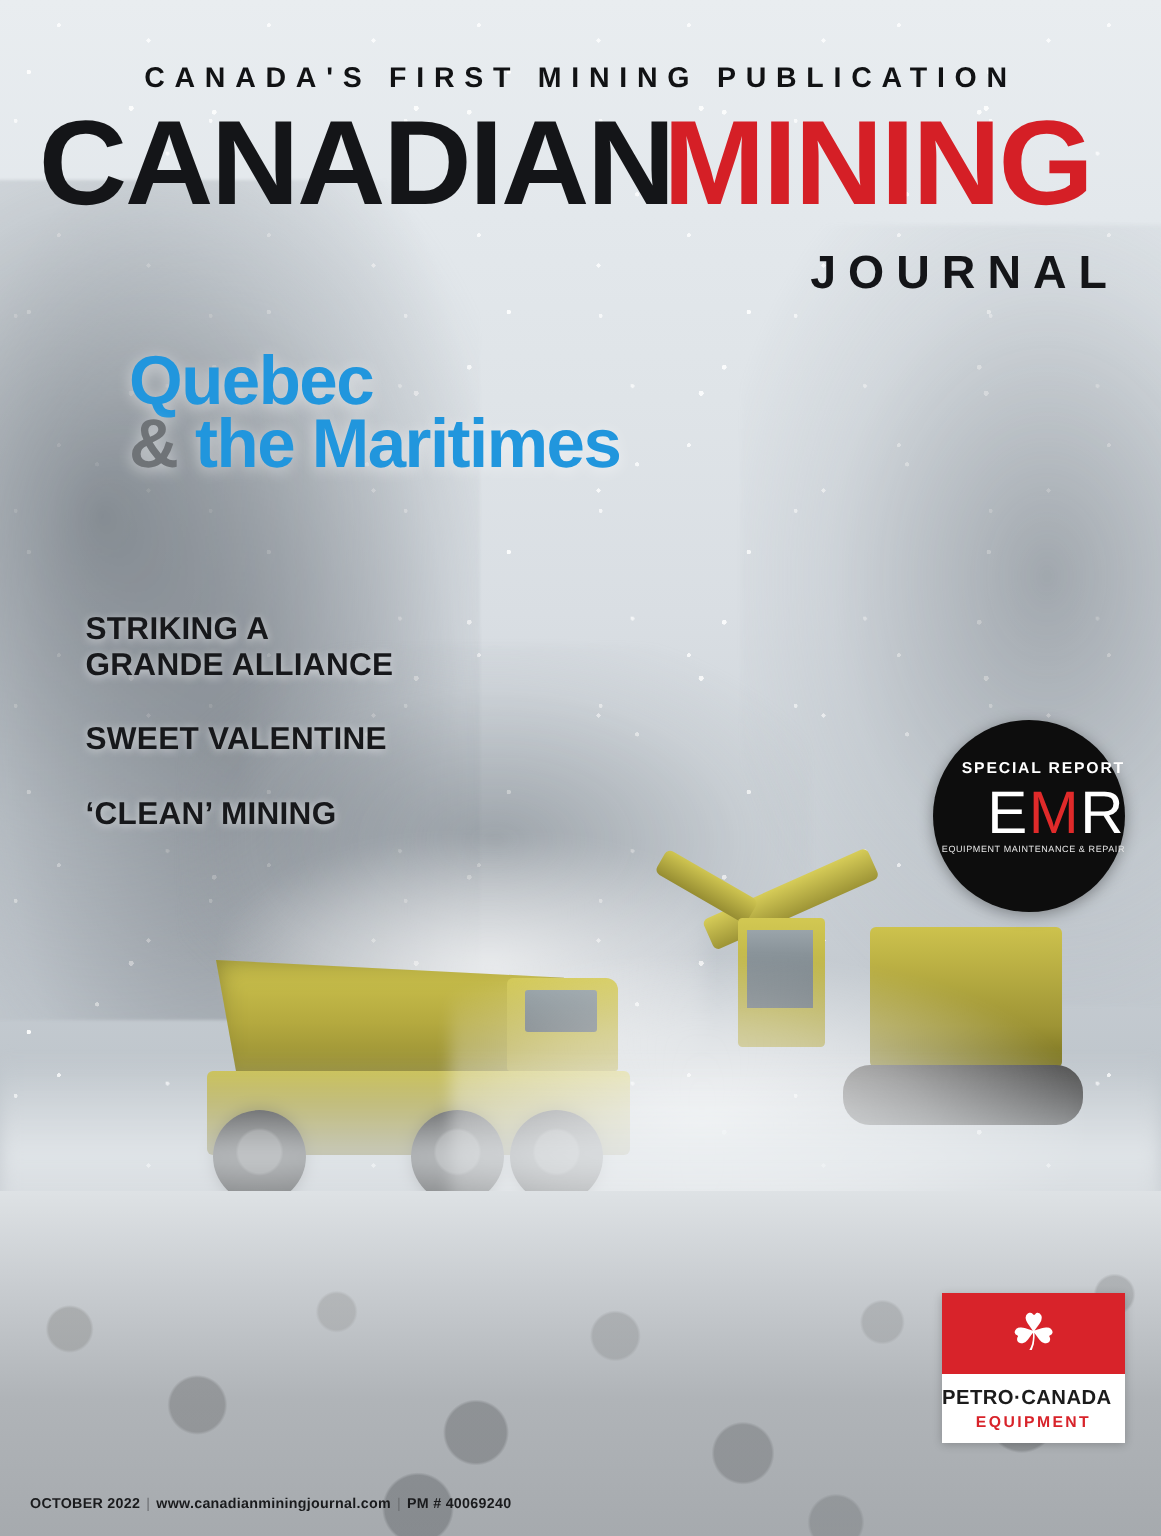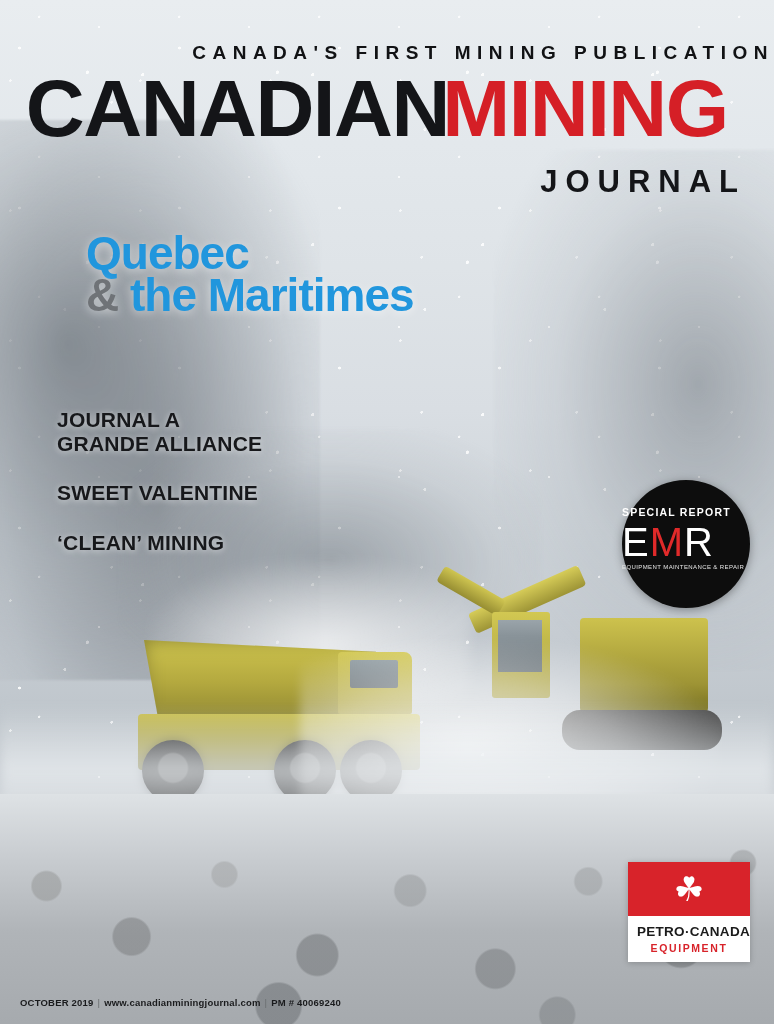--- a/index.html
+++ b/index.html
@@ -182,21 +182,21 @@
   }
   .plume2 {
     position: absolute; left: 150px; top: 560px; width: 320px; height: 170px;
     background: radial-gradient(ellipse at 55% 50%, rgba(255,255,255,.7) 0%, rgba(255,255,255,.3) 46%, rgba(255,255,255,0) 76%);
     filter: blur(6px);
   }
 
   
   .kicker {
     position: absolute; left: 0; right: 0; top: 42px;
-    text-align: right;
+    text-align: center;
     font-size: 19px;
     font-weight: bold;
     letter-spacing: 6.5px;
     color: #111214;
     white-space: nowrap;
   }
   .masthead {
     position: absolute; left: 30px; right: 30px; top: 74px;
     line-height: .88;
     white-space: nowrap;
@@ -241,21 +241,21 @@
     margin-bottom: 26px;
     text-shadow: 0 1px 6px rgba(255,255,255,.6);
   }
 
   
   .emr-badge {
     position: absolute; right: 24px; top: 480px;
     width: 128px; height: 128px; border-radius: 50%;
     background: #0d0d0d;
     color: #fff;
-    text-align: left;
+    text-align: right;
     box-shadow: 0 2px 10px rgba(0,0,0,.35);
   }
   .emr-badge .sr {
     margin-top: 26px;
     font-size: 10.5px;
     font-weight: bold;
     letter-spacing: 1.2px;
   }
   .emr-badge .emr {
     margin-top: 4px;
@@ -279,21 +279,21 @@
     width: 122px; background: #ffffff;
     box-shadow: 0 1px 6px rgba(0,0,0,.22);
   }
   .petro .leafbox {
     height: 54px;
     background: #d8232a;
     display: flex; align-items: center; justify-content: center;
   }
   .petro .leaf { font-size: 34px; color: #ffffff; line-height: 1; }
   .petro .name {
-    text-align: right;
+    text-align: left;
     font-size: 13.5px;
     font-weight: bold;
     letter-spacing: .3px;
     color: #1b1b1b;
     padding: 8px 0 3px;
   }
   .petro .sub {
     text-align: center;
     font-size: 10.5px;
     font-weight: bold;
@@ -359,21 +359,21 @@
   <div class="headline">
     <div>Quebec</div>
     <div>
       <span class="amp">&amp;</span>
       <span>the Maritimes</span>
     </div>
   </div>
 
   <div class="blurbs">
     <div class="blurb">
-      <div>JOURNAL A</div>
+      <div>STRIKING A</div>
       <div>GRANDE ALLIANCE</div>
     </div>
     <div class="blurb">
       <div>SWEET VALENTINE</div>
     </div>
     <div class="blurb">
       <div>‘CLEAN’ MINING</div>
     </div>
   </div>
 
@@ -385,16 +385,16 @@
 
   <div class="petro">
     <div class="leafbox">
       <span class="leaf">☘</span>
     </div>
     <div class="name">PETRO·CANADA</div>
     <div class="sub">EQUIPMENT</div>
   </div>
 
   <div class="footer">
-    <span>OCTOBER 2019</span><span class="sep">|</span><span class="url">www.canadianminingjournal.com</span><span class="sep">|</span><span>PM # 40069240</span>
+    <span>OCTOBER 2022</span><span class="sep">|</span><span class="url">www.canadianminingjournal.com</span><span class="sep">|</span><span>PM # 40069240</span>
   </div>
 
 </div>
 
 </body></html>

